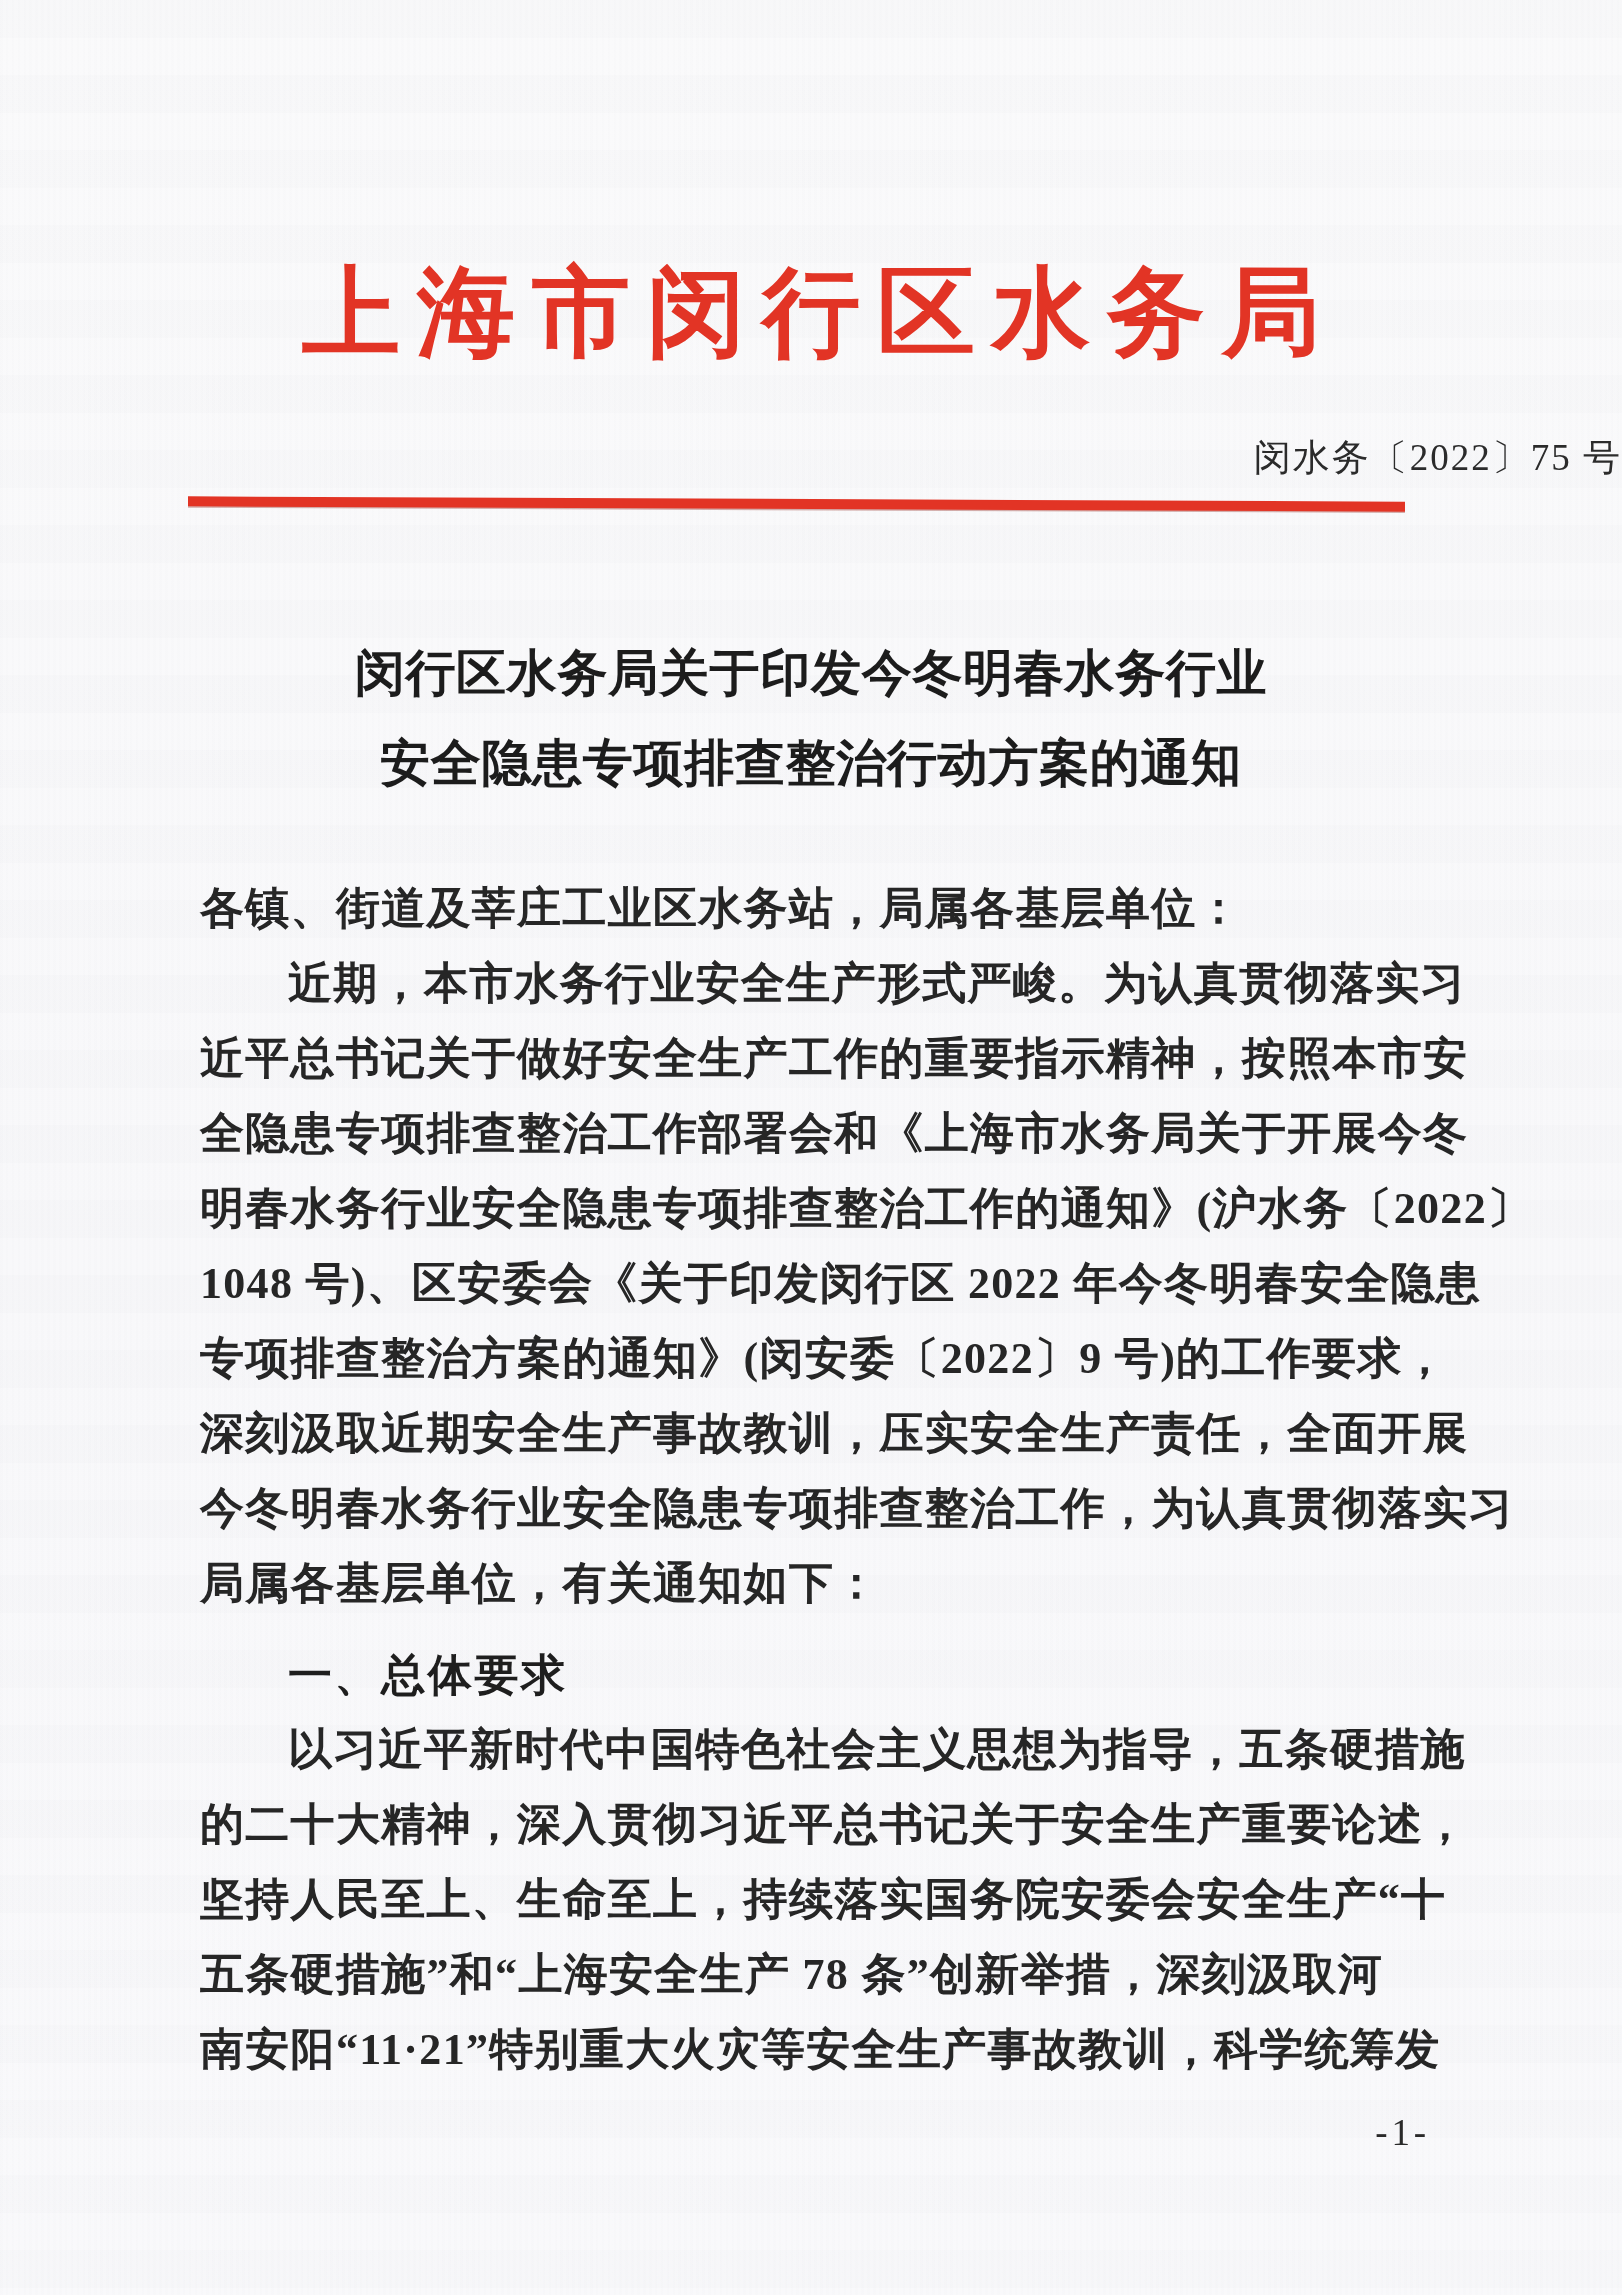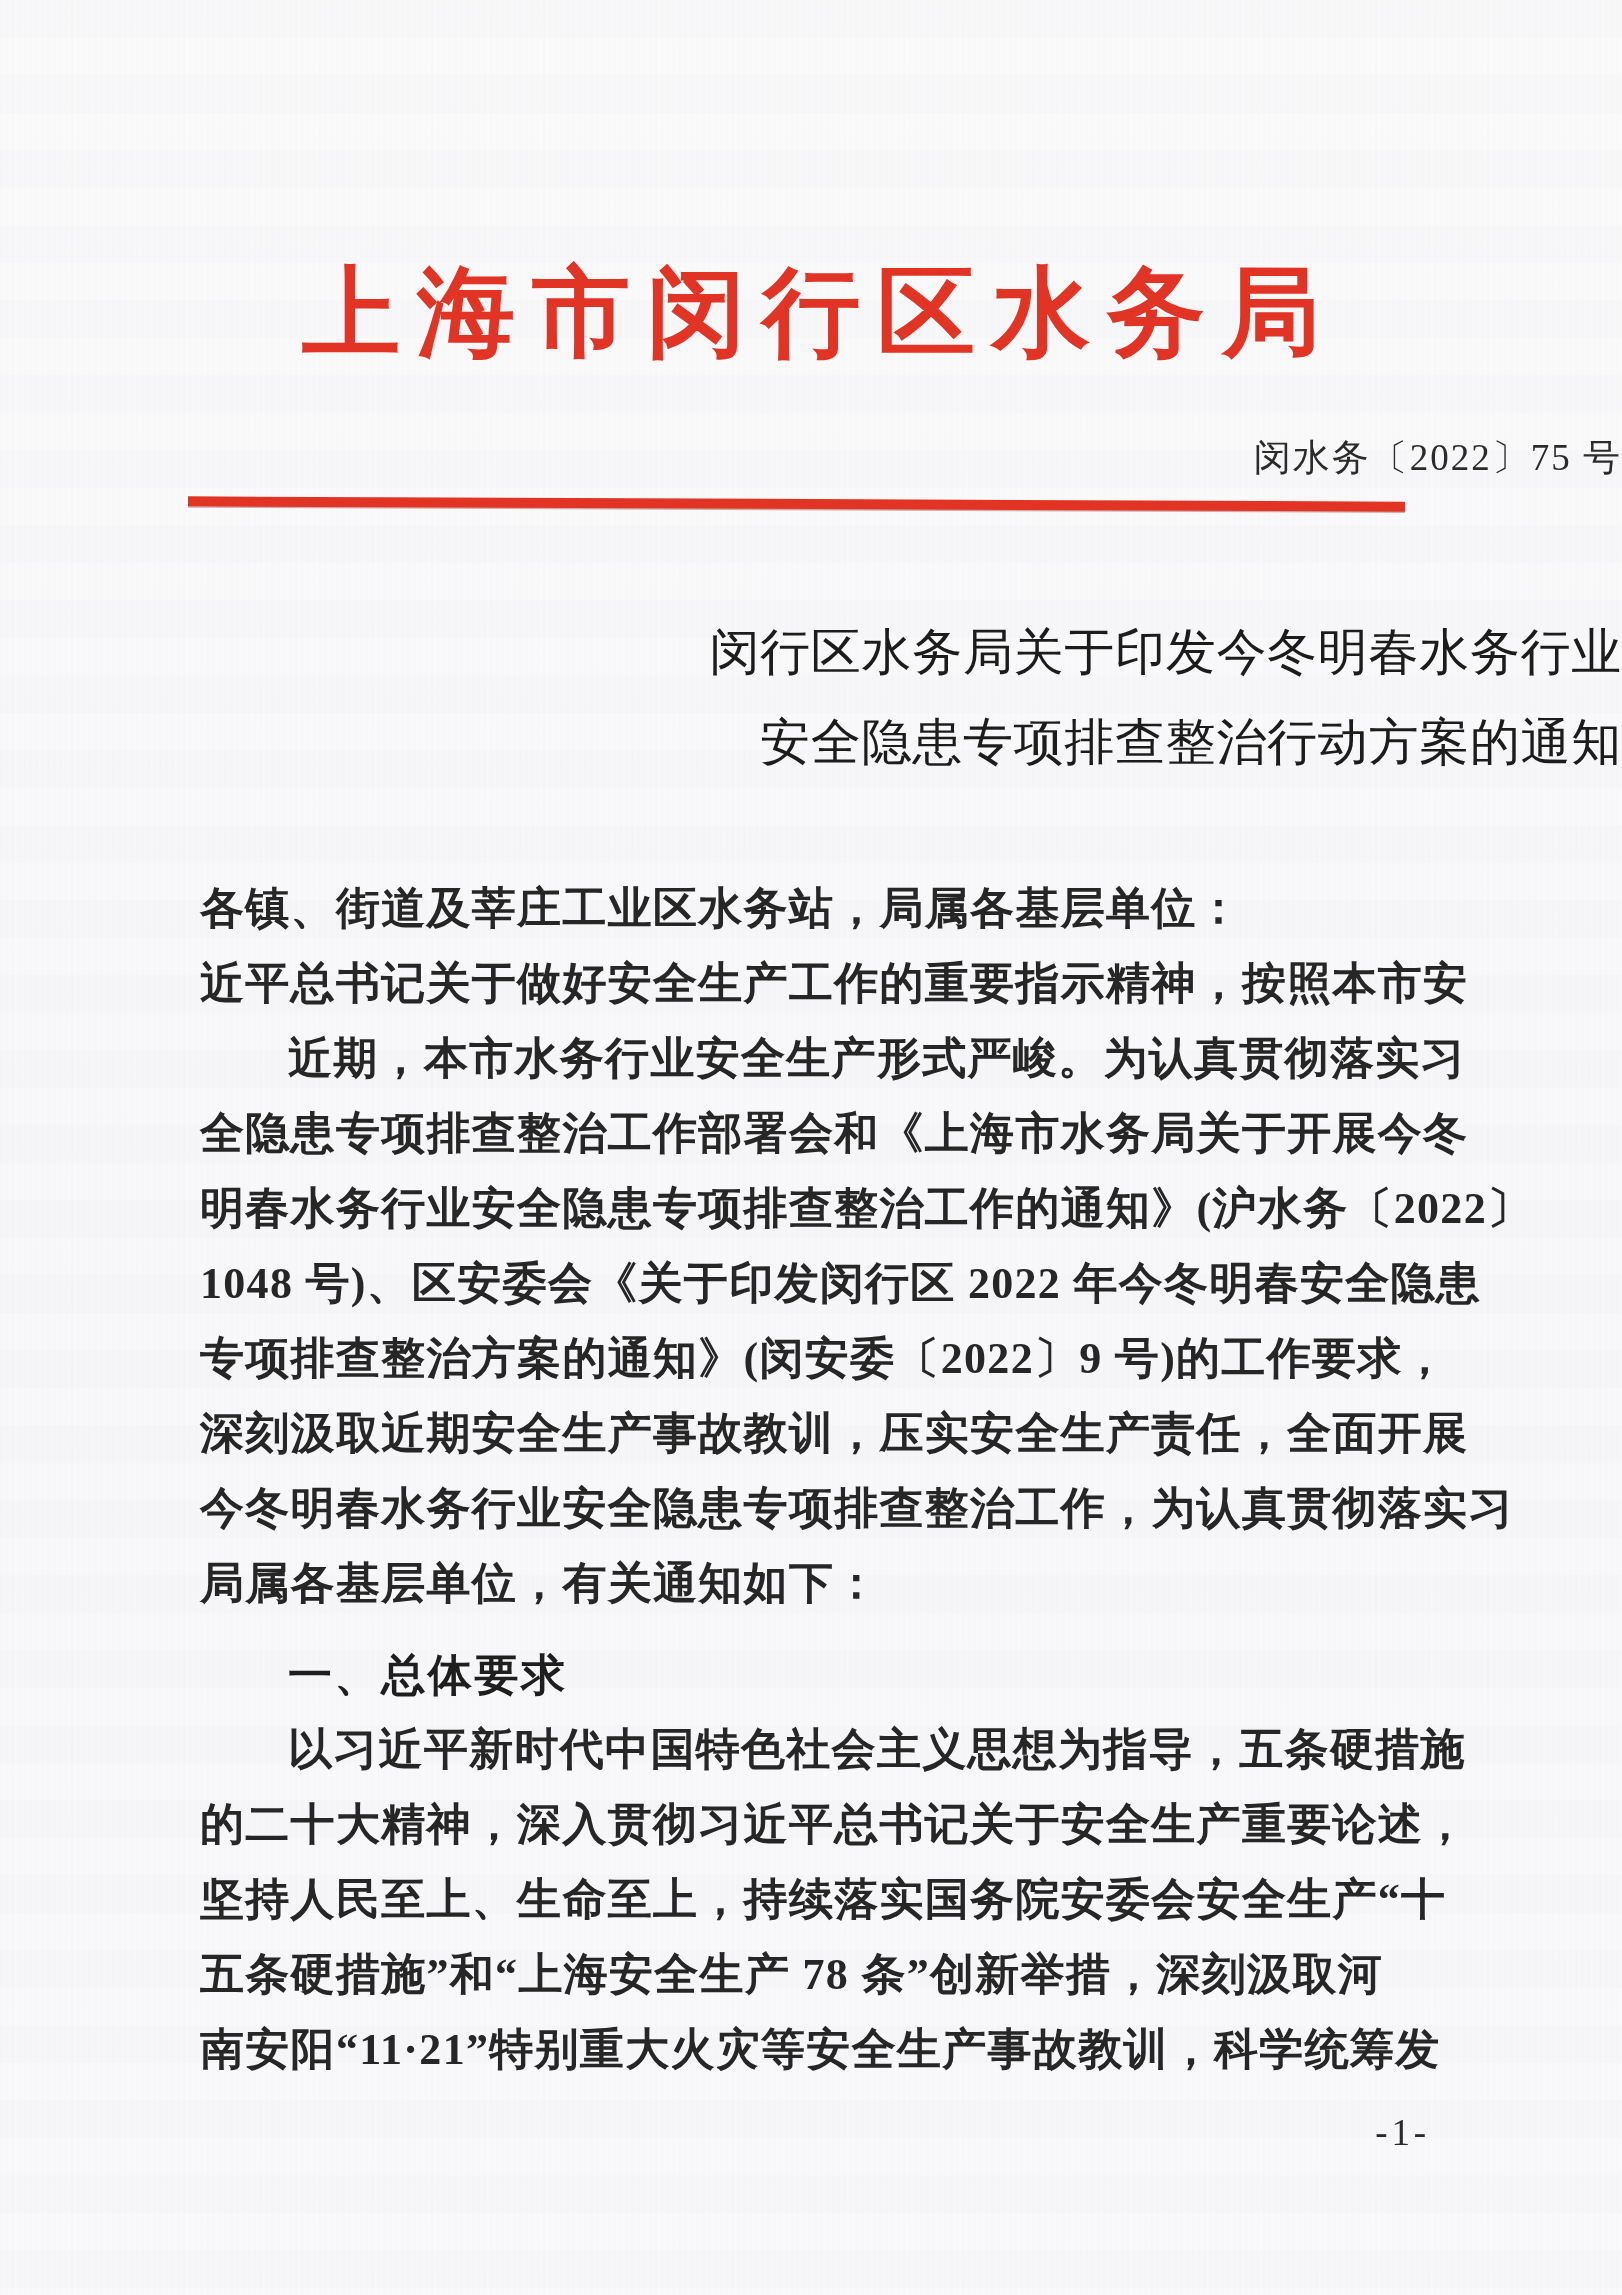--- a/index.html
+++ b/index.html
@@ -48,25 +48,25 @@
     position: absolute;
     top: 499px;
     left: 188px;
     width: 1217px;
     height: 9.8px;
     transform: rotate(0.25deg);
     box-shadow: 0 1.3px 0 rgba(140,30,20,0.35);
   }
   .doc-title {
     position: absolute;
-    top: 607px;
+    top: 628px;
     left: 0;
     width: 100%;
-    text-align: right;
-    font-weight: normal;
+    text-align: center;
+    font-weight: bold;
     font-size: 50px;
     line-height: 90px;
     color: #1c1c1c;
     letter-spacing: 0.7px;
   }
   .body-block {
     position: absolute;
     top: 871px;
     left: 200px;
     width: 1228px;
@@ -116,22 +116,22 @@
 
   <div class="doc-title">
     <div>闵行区水务局关于印发今冬明春水务行业</div>
     <div>安全隐患专项排查整治行动方案的通知</div>
   </div>
 
   <div class="body-block">
     <div class="salutation">各镇、街道及莘庄工业区水务站，局属各基层单位：</div>
 
     <div class="para">
+        <div class="line indent">近期，本市水务行业安全生产形式严峻。为认真贯彻落实习</div>
         <div class="line">近平总书记关于做好安全生产工作的重要指示精神，按照本市安</div>
-        <div class="line indent">近期，本市水务行业安全生产形式严峻。为认真贯彻落实习</div>
         <div class="line">全隐患专项排查整治工作部署会和《上海市水务局关于开展今冬</div>
         <div class="line">明春水务行业安全隐患专项排查整治工作的通知》(沪水务〔2022〕</div>
         <div class="line">1048 号)、区安委会《关于印发闵行区 2022 年今冬明春安全隐患</div>
         <div class="line">专项排查整治方案的通知》(闵安委〔2022〕9 号)的工作要求，</div>
         <div class="line">深刻汲取近期安全生产事故教训，压实安全生产责任，全面开展</div>
         <div class="line">今冬明春水务行业安全隐患专项排查整治工作，为认真贯彻落实习</div>
         <div class="line">局属各基层单位，有关通知如下：</div>
       </div>
 
     <div class="section-heading">一、总体要求</div>

